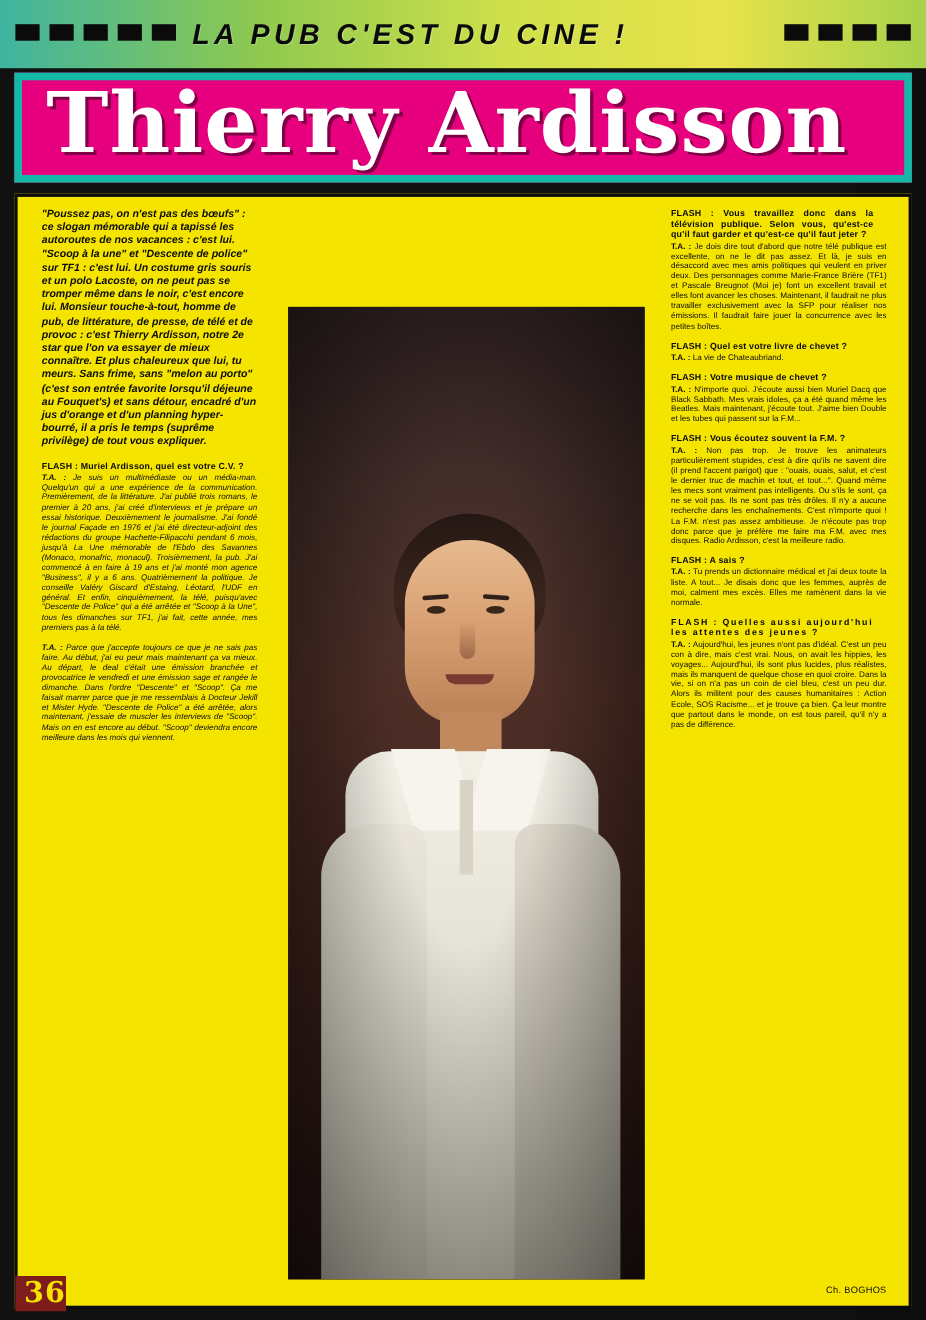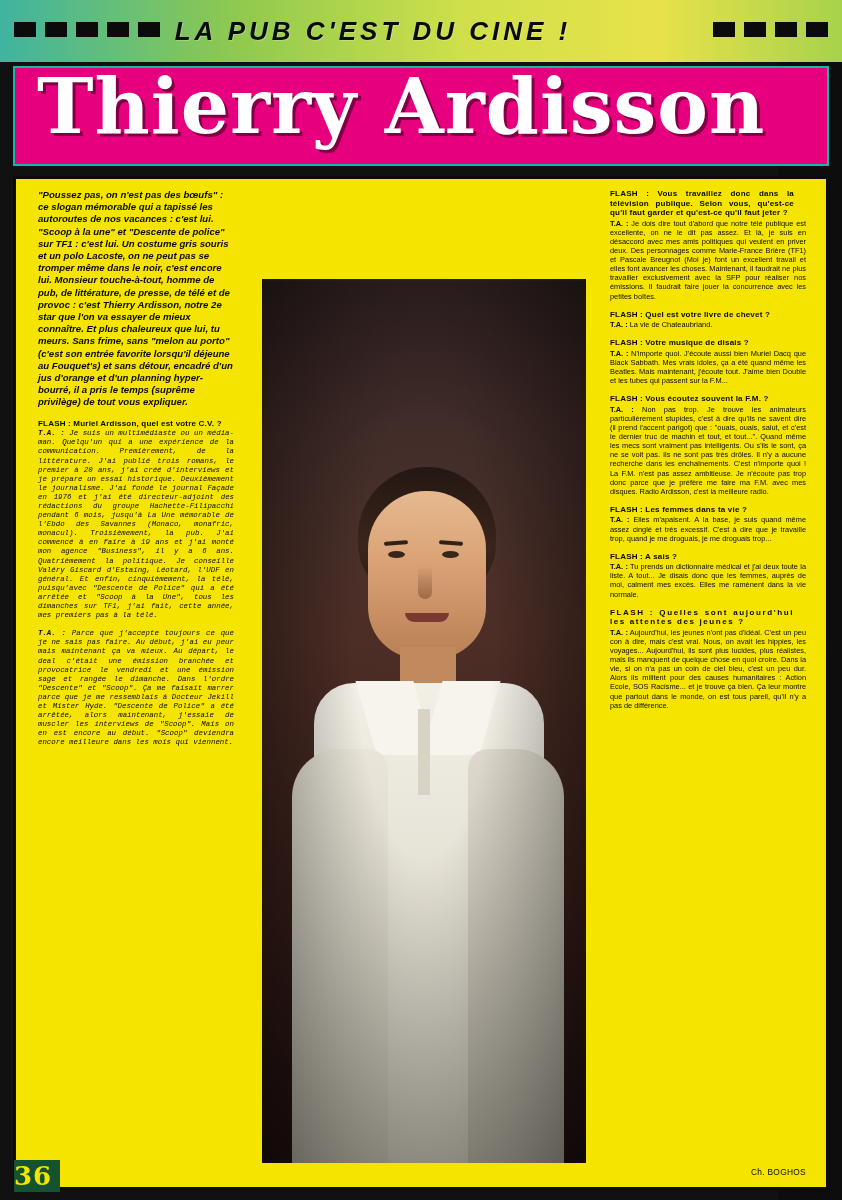--- a/index.html
+++ b/index.html
@@ -58,21 +58,21 @@
     text-shadow: 1px 1px 0 rgba(255,255,255,.25);
     white-space: nowrap;
   }
 
   
   .title-band {
     position: absolute;
     left: 13px; top: 66px;
     width: 816px; height: 100px;
     background: #e6007e;
-    border: 2px solid #14b8a6;
+    border: 7px solid #14b8a6;
     box-sizing: border-box;
     overflow: hidden;
   }
   .title-band .title {
     position: absolute;
     left: 22px;
     top: -6px;
     font-family: "DejaVu Serif", serif;
     font-weight: bold;
     font-size: 76px;
@@ -123,21 +123,21 @@
     font-size: 8px;
     line-height: 9.6px;
     margin: 0 12px 1px 0;
     letter-spacing: .2px;
   }
   .q.spread { letter-spacing: 1.6px; }
   .a { margin: 0; }
   .a .who {
     font-weight: bold;
   }
-  .a.italic { font-style: italic; font-family: Liberation Mono, monospace; }
+  .a.italic { font-style: italic; }
 
   
   .photo-wrap {
     position: absolute;
     left: 246px;
     top: 100px;
     width: 324px;
     height: 884px;
     background: #0b0b0b;
     padding: 0;
@@ -243,27 +243,27 @@
     inset: 0;
     background: radial-gradient(ellipse at 50% 40%, rgba(0,0,0,0) 30%, rgba(0,0,0,.55) 100%);
   }
 
   
   .page-number {
     position: absolute;
     left: 14px;
     bottom: 8px;
     width: 46px; height: 32px;
-    background: #14532d;
+    background: #7f1d1d;
     color: #f5e400;
     font-family: "DejaVu Serif", serif;
     font-weight: bold;
     font-size: 26px;
     line-height: 32px;
-    text-align: left;
+    text-align: right;
     letter-spacing: 1px;
   }
   .byline {
     position: absolute;
     right: 20px;
     bottom: 10px;
     font-size: 8.4px;
     font-weight: normal;
     color: #0b0b0b;
     letter-spacing: .3px;
@@ -314,37 +314,33 @@
       <div class="col col-right">
         <div class="qa">
           <p class="q">FLASH : Vous travaillez donc dans la télévision publique. Selon vous, qu'est-ce qu'il faut garder et qu'est-ce qu'il faut jeter ?</p>
           <p class="a"><span class="who">T.A. :</span><span> Je dois dire tout d'abord que notre télé publique est excellente, on ne le dit pas assez. Et là, je suis en désaccord avec mes amis politiques qui veulent en priver deux. Des personnages comme Marie-France Brière (TF1) et Pascale Breugnot (Moi je) font un excellent travail et elles font avancer les choses. Maintenant, il faudrait ne plus travailler exclusivement avec la SFP pour réaliser nos émissions. Il faudrait faire jouer la concurrence avec les petites boîtes.</span></p>
         </div>
         <div class="qa">
           <p class="q">FLASH : Quel est votre livre de chevet ?</p>
           <p class="a"><span class="who">T.A. :</span><span> La vie de Chateaubriand.</span></p>
         </div>
         <div class="qa">
-          <p class="q">FLASH : Votre musique de disais ?</p>
+          <p class="q">FLASH : Votre musique de chevet ?</p>
           <p class="a"><span class="who">T.A. :</span><span> N'importe quoi. J'écoute aussi bien Muriel Dacq que Black Sabbath. Mes vrais idoles, ça a été quand même les Beatles. Mais maintenant, j'écoute tout. J'aime bien Double et les tubes qui passent sur la F.M...</span></p>
         </div>
         <div class="qa">
           <p class="q">FLASH : Vous écoutez souvent la F.M. ?</p>
           <p class="a"><span class="who">T.A. :</span><span> Non pas trop. Je trouve les animateurs particulièrement stupides, c'est à dire qu'ils ne savent dire (il prend l'accent parigot) que : "ouais, ouais, salut, et c'est le dernier truc de machin et tout, et tout...". Quand même les mecs sont vraiment pas intelligents. Ou s'ils le sont, ça ne se voit pas. Ils ne sont pas très drôles. Il n'y a aucune recherche dans les enchaînements. C'est n'importe quoi ! La F.M. n'est pas assez ambitieuse. Je n'écoute pas trop donc parce que je préfère me faire ma F.M. avec mes disques. Radio Ardisson, c'est la meilleure radio.</span></p>
         </div>
         <div class="qa">
-          <p class="q">FLASH : Les femmes dans ta vie ?</p>
-          <p class="a"><span class="who">T.A. :</span><span> Elles m'apaisent. A la base, je suis quand même assez cinglé et très excessif. C'est à dire que je travaille trop, quand je me droguais, je me droguais trop...</span></p>
-        </div>
-        <div class="qa">
           <p class="q">FLASH : A sais ?</p>
           <p class="a"><span class="who">T.A. :</span><span> Tu prends un dictionnaire médical et j'ai deux toute la liste. A tout... Je disais donc que les femmes, auprès de moi, calment mes excès. Elles me ramènent dans la vie normale.</span></p>
         </div>
         <div class="qa">
-          <p class="q spread">FLASH : Quelles sont aujourd'hui les attentes des jeunes ?</p>
+          <p class="q spread">FLASH : Quelles aussi aujourd'hui les attentes des jeunes ?</p>
           <p class="a"><span class="who">T.A. :</span><span> Aujourd'hui, les jeunes n'ont pas d'idéal. C'est un peu con à dire, mais c'est vrai. Nous, on avait les hippies, les voyages... Aujourd'hui, ils sont plus lucides, plus réalistes, mais ils manquent de quelque chose en quoi croire. Dans la vie, si on n'a pas un coin de ciel bleu, c'est un peu dur. Alors ils militent pour des causes humanitaires : Action Ecole, SOS Racisme... et je trouve ça bien. Ça leur montre que partout dans le monde, on est tous pareil, qu'il n'y a pas de différence.</span></p>
         </div>
       </div>
     </div>
 
     <div class="photo-wrap">
       <div class="photo">
         <div class="ph-hair"></div>
         <div class="ph-face"></div>
         <div class="ph-brow l"></div>

